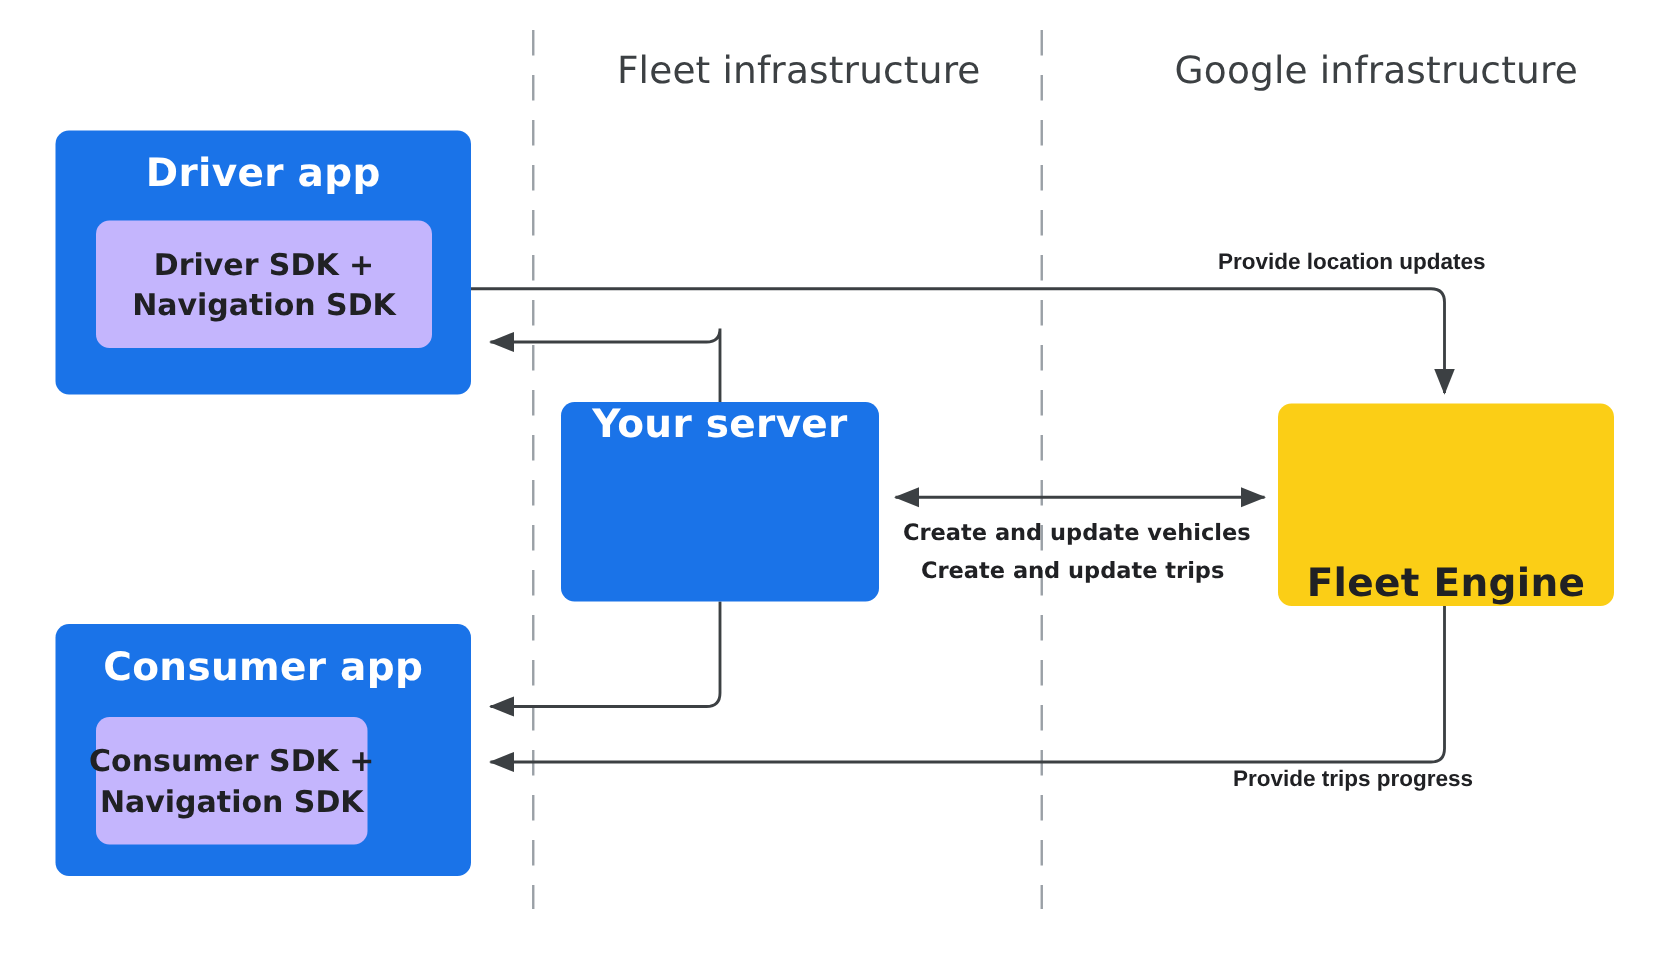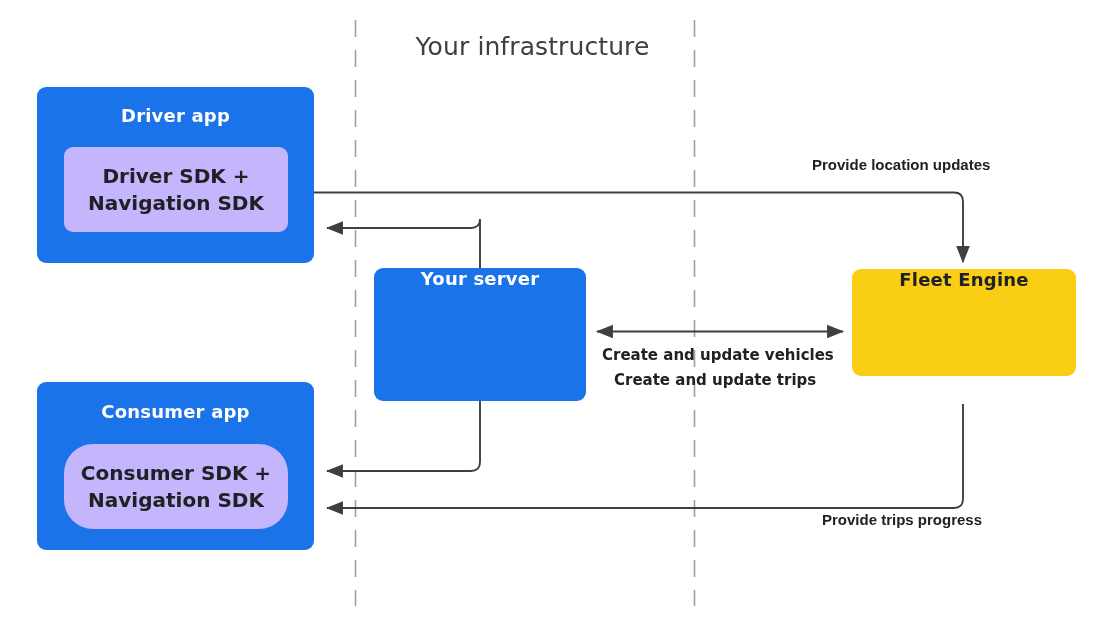--- a/index.html
+++ b/index.html
@@ -48,33 +48,33 @@
     display: flex;
     flex-direction: column;
     align-items: center;
   }
   .node-blue   { background: #1a73e8; }
   .node-yellow { background: #fbce16; }
 
   .node-title {
     font-family: "DejaVu Sans", sans-serif;
     font-weight: 700;
-    font-size: 18px;
+    font-size: 26px;
     letter-spacing: 0.2px;
     white-space: nowrap;
   }
   .title-on-blue   { color: #ffffff; }
   .title-on-yellow { color: #202124; }
 
   
   #node-driver-app {
     left: 37px; top: 87px; width: 277px; height: 176px;
   }
   #node-consumer-app {
-    left: 37px; top: 382px; width: 277px; height: 168px;
+    left: 37px; top: 416px; width: 277px; height: 168px;
   }
   .app-title-row {
     width: 100%;
     display: flex;
     align-items: center;
     justify-content: center;
   }
   #node-driver-app   .app-title-row { height: 57px; }
   #node-consumer-app .app-title-row { height: 58px; }
 
@@ -82,68 +82,69 @@
     position: absolute;
     background: #c4b5fd;
     border-radius: 9px;
     display: flex;
     flex-direction: column;
     align-items: center;
     justify-content: center;
     box-sizing: border-box;
   }
   #sdk-driver   { left: 27px; top: 60px; width: 224px; height: 85px; }
-  #sdk-consumer { left: 27px; top: 62px; width: 224px; height: 85px; border-radius: 29px; }
+  #sdk-consumer { left: 27px; top: 62px; width: 181px; height: 85px; }
 
   .sdk-line {
     font-family: "DejaVu Sans", sans-serif;
     font-weight: 700;
     font-size: 20px;
     color: #202124;
     line-height: 1.32;
     white-space: nowrap;
   }
 
   
   #node-your-server {
     left: 374px; top: 268px; width: 212px; height: 133px;
     justify-content: flex-start;
   }
   #node-fleet-engine {
-    left: 852px; top: 269px; width: 224px; height: 107px;
-    justify-content: flex-start;
+    left: 852px; top: 269px; width: 224px; height: 135px;
+    justify-content: flex-end;
   }
 
   
   .edge-label {
     position: absolute;
     color: #202124;
     white-space: nowrap;
   }
   .edge-label-sans {
     font-family: "Liberation Sans", sans-serif;
     font-weight: 700;
     font-size: 15px;
   }
   .edge-label-dejavu {
     font-family: "DejaVu Sans", sans-serif;
     font-weight: 700;
     font-size: 15px;
   }
-  #label-location-updates { left: 812px; top: 156px; }
+  #label-location-updates { left: 812px; top: 166px; }
   #label-trip-progress    { left: 822px; top: 511px; }
   #label-create-vehicles  { left: 602px; top: 327px; margin-top: 19px; }
   #label-create-trips     { left: 614px; top: 371px; }
 </style>
 </head>
 <body>
 
 <div id="diagram-root">
 
-  <div class="col-heading" id="heading-your-infra">Your infrastructure</div>
+  <div class="col-heading" id="heading-your-infra">Fleet infrastructure</div>
+  <div class="col-heading" id="heading-google-infra">Google infrastructure</div>
 
   <svg id="connector-layer" viewBox="0 0 1103 635" width="1103" height="635">
     <defs>
       <marker id="arrowhead" markerWidth="9" markerHeight="8" refX="8.4" refY="4" orient="auto" markerUnits="strokeWidth">
         <path d="M0,0.4 L9,4 L0,7.6 z" fill="#3c4043"></path>
       </marker>
       <marker id="arrowtail" markerWidth="9" markerHeight="8" refX="0.6" refY="4" orient="auto" markerUnits="strokeWidth">
         <path d="M9,0.4 L0,4 L9,7.6 z" fill="#3c4043"></path>
       </marker>
     </defs>

